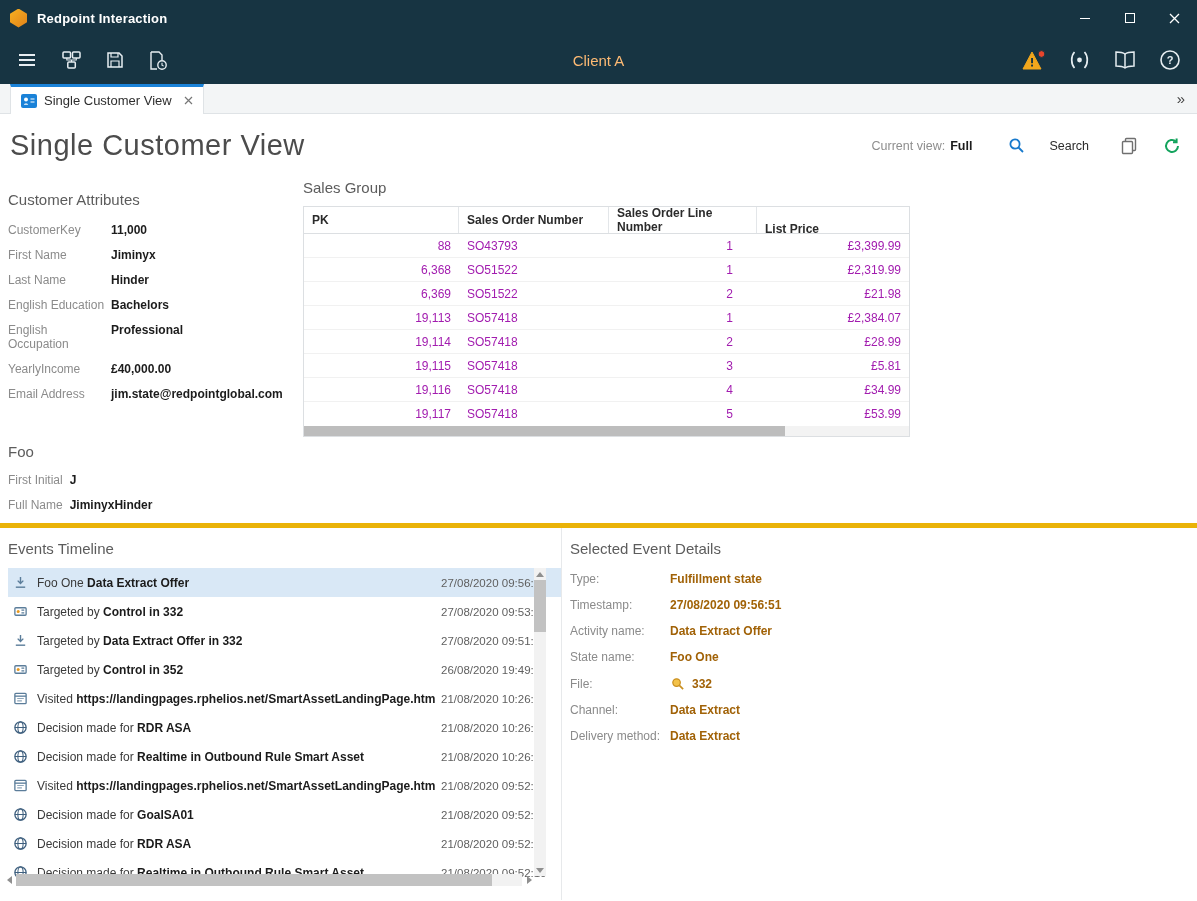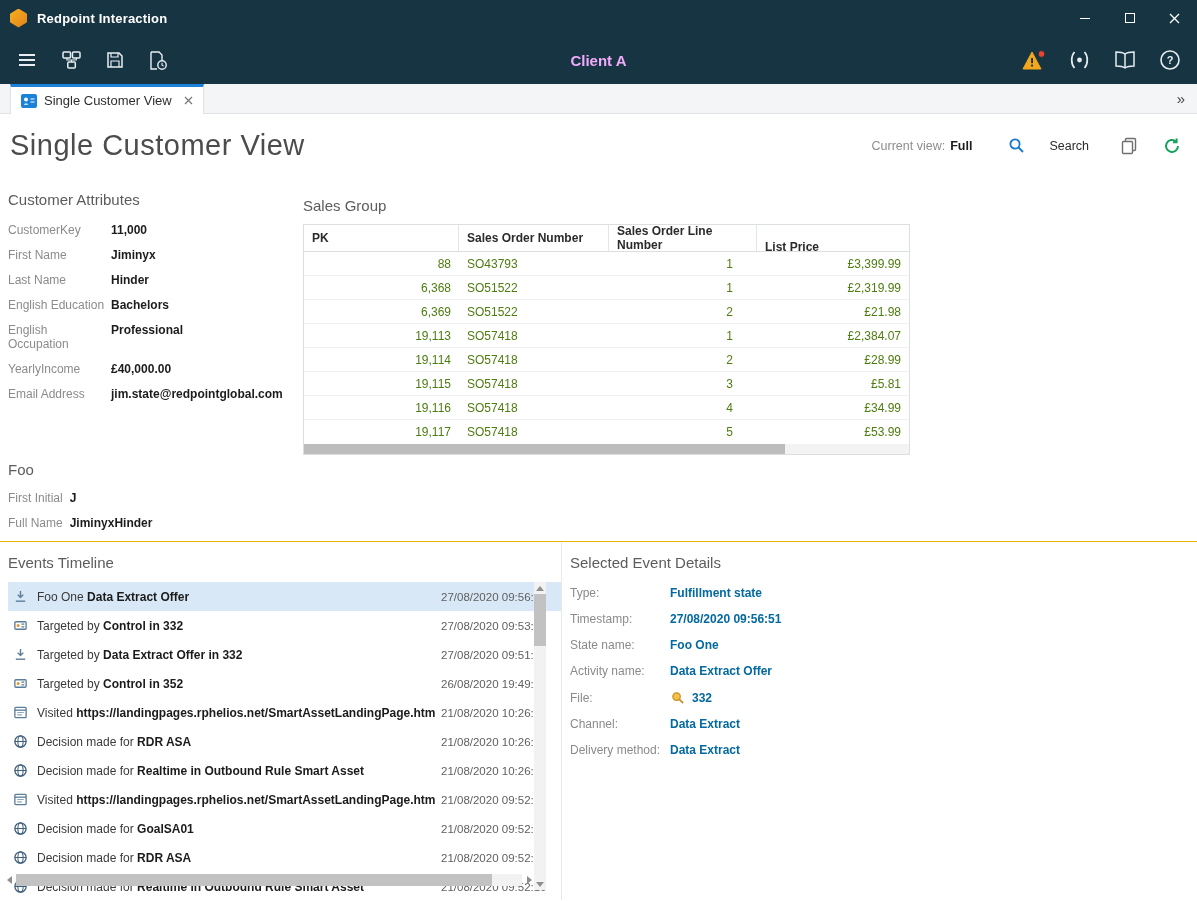--- a/index.html
+++ b/index.html
@@ -12,21 +12,21 @@
     clip-path:polygon(50% 0,100% 27%,100% 73%,50% 100%,0 73%,0 27%); margin-right:10px; flex:none; }
   .app-title { font-size:13px; font-weight:700; letter-spacing:.2px; }
   .win-controls { margin-left:auto; display:flex; height:100%; }
   .win-btn { width:45px; display:flex; align-items:center; justify-content:center; cursor:default; }
   .dash { width:10px; border-top:1.5px solid #fff; display:block; }
   .maxbox { width:10px; height:10px; border:1.3px solid #fff; display:block; }
 
   
   .toolbar { height:48px; background:#173442; display:flex; align-items:center; padding:0 16px; position:relative; }
   .tb-left { display:flex; align-items:center; gap:22px; z-index:1; }
-  .tb-center { position:absolute; left:0; right:0; text-align:center; color:#f0abfc; font-size:15px; font-weight:700; }
+  .tb-center { position:absolute; left:0; right:0; text-align:center; color:#fdba74; font-size:15px; font-weight:400; }
   .tb-right { margin-left:auto; display:flex; align-items:center; gap:22px; z-index:1; }
   .tb-btn { display:flex; align-items:center; justify-content:center; }
 
   
   .tabstrip { height:30px; background:#f3f5f6; border-bottom:1px solid #dfe3e6; display:flex; align-items:stretch; }
   .tab { display:flex; align-items:center; gap:7px; background:#fff; border-top:3px solid #1a82d8;
     border-left:1px solid #dfe3e6; border-right:1px solid #dfe3e6; margin-bottom:-1px; margin-left:10px;
     padding:0 10px; font-size:13px; color:#2e2e2e; }
   .tab-close { display:flex; margin-left:5px; }
   .overflow { margin-left:auto; align-self:center; margin-right:12px; color:#444; font-size:15px; }
@@ -46,46 +46,46 @@
   .top-row { display:flex; padding-left:8px; }
   .section-title { font-size:15px; color:#5c5c5c; font-weight:400; }
 
   .attrs { width:295px; }
   .attrs .section-title { margin:14px 0 15px; }
   .field-row { display:flex; margin-bottom:11px; font-size:12px; }
   .f-label { width:103px; color:#8b8b8b; flex:none; }
   .f-value { font-weight:700; color:#1c1c1c; }
 
   .sales { width:607px; }
-  .sales .section-title { margin:20px 0 10px; }
+  .sales .section-title { margin:2px 0 10px; }
   .table { border:1px solid #dcdfe2; width:607px; }
   .thead { display:flex; height:27px; border-bottom:1px solid #dcdfe2; }
   .th { display:flex; align-items:center; padding-left:8px; font-size:12px; font-weight:700; color:#2b2b2b;
     border-right:1px solid #e3e6e9; }
   .thead .th:nth-of-type(1){ width:155px; }
   .thead .th:nth-of-type(2){ width:150px; }
   .thead .th:nth-of-type(3){ width:148px; }
   .thead .th:nth-of-type(4){ flex:1; border-right:none;margin-top:18px; }
-  .tr { display:flex; height:24px; align-items:center; border-bottom:1px solid #f1f1f1; font-size:12px; color:#4d7c0f; }
+  .tr { display:flex; height:24px; align-items:center; border-bottom:1px solid #f1f1f1; font-size:12px; color:#a21caf; }
   .tbody .tr:last-of-type { border-bottom:none; }
   .td { display:block; }
   .c1 { width:155px; text-align:right; padding-right:8px; }
   .c2 { width:150px; padding-left:8px; }
   .c3 { width:148px; text-align:right; padding-right:24px; }
   .c4 { flex:1; text-align:right; padding-right:8px; }
   .h-scroll-table { height:10px; background:#f3f3f3; position:relative; }
   .h-thumb-table { position:absolute; left:0; top:0; height:10px; width:481px; background:#bdbdbd; }
 
   .foo { padding-left:8px; }
   .foo .section-title { margin:6px 0 13px; }
   .foo-row { font-size:12px; margin-bottom:11px; display:flex; }
   .foo-label { color:#8b8b8b; margin-right:7px; }
   .foo-value { font-weight:700; color:#1c1c1c; }
 
-  .bottom-row { display:flex; border-top:1px solid #eab308; flex:1; min-height:0; }
+  .bottom-row { display:flex; border-top:5px solid #eab308; flex:1; min-height:0; }
   .timeline { width:562px; border-right:1px solid #e7e9eb; position:relative; padding:12px 0 0 8px; }
   .timeline .section-title { margin:0 0 11px; }
   .evt-row { display:flex; align-items:center; height:29px; padding:0 14px 0 4px; font-size:12px; color:#3a3a3a; }
   .evt-row.selected { background:#d9e8f6; }
   .evt-icon { width:16px; height:16px; margin-right:9px; display:flex; align-items:center; justify-content:center; flex:none; }
   .evt-text { white-space:nowrap; overflow:hidden; flex:1; min-width:0; padding-right:6px; }
   .evt-name { font-weight:700; color:#1b1b1b; }
   .evt-time { width:106px; flex:none; color:#5f5f5f; font-size:11.5px; white-space:nowrap; overflow:hidden; }
 
   .v-scroll { position:absolute; top:40px; right:15px; width:12px; height:308px; background:#f2f2f2;
@@ -101,21 +101,21 @@
   .h-scroll { position:absolute; left:2px; bottom:14px; width:534px; height:13px; display:flex; align-items:center; }
   .h-arrow { width:14px; display:flex; justify-content:center; flex:none; }
   .h-track { flex:1; height:12px; background:#f2f2f2; position:relative; }
   .h-thumb { position:absolute; left:0; top:0; height:12px; width:94%; background:#c2c2c2; }
 
   .details { flex:1; padding:12px 0 0 8px; }
   .details .section-title { margin:0 0 15px; }
   .detail-row { display:flex; align-items:center; margin-bottom:12px; font-size:12px; }
   .d-label { width:100px; color:#8b8b8b; flex:none; }
   .d-icon { margin-right:7px; display:flex; }
-  .d-value { font-weight:700; color:#0369a1; }
+  .d-value { font-weight:700; color:#a16207; }
 </style>
 </head>
 <body>
 
 <div class="titlebar">
   <span class="logo"></span>
   <span class="app-title">Redpoint Interaction</span>
   <div class="win-controls">
     <span class="win-btn">
         <span class="dash"></span>
@@ -546,29 +546,29 @@
             <span class="d-value">Fulfillment state</span>
           </div>
 
           <div class="detail-row">
             <span class="d-label">Timestamp:</span>
 
             <span class="d-value">27/08/2020 09:56:51</span>
           </div>
 
           <div class="detail-row">
+            <span class="d-label">Activity name:</span>
+
+            <span class="d-value">Data Extract Offer</span>
+          </div>
+
+          <div class="detail-row">
             <span class="d-label">State name:</span>
 
             <span class="d-value">Foo One</span>
-          </div>
-
-          <div class="detail-row">
-            <span class="d-label">Activity name:</span>
-
-            <span class="d-value">Data Extract Offer</span>
           </div>
 
           <div class="detail-row">
             <span class="d-label">File:</span>
             <span class="d-icon">
               <svg width="15" height="15" viewBox="0 0 16 16" fill="none">
                 <circle cx="7" cy="7" r="4" fill="#f3c24a" stroke="#c98f1f" stroke-width="1.3"></circle>
                 <path d="M10 10l4 4" stroke="#c98f1f" stroke-width="1.8"></path>
               </svg>
             </span>

